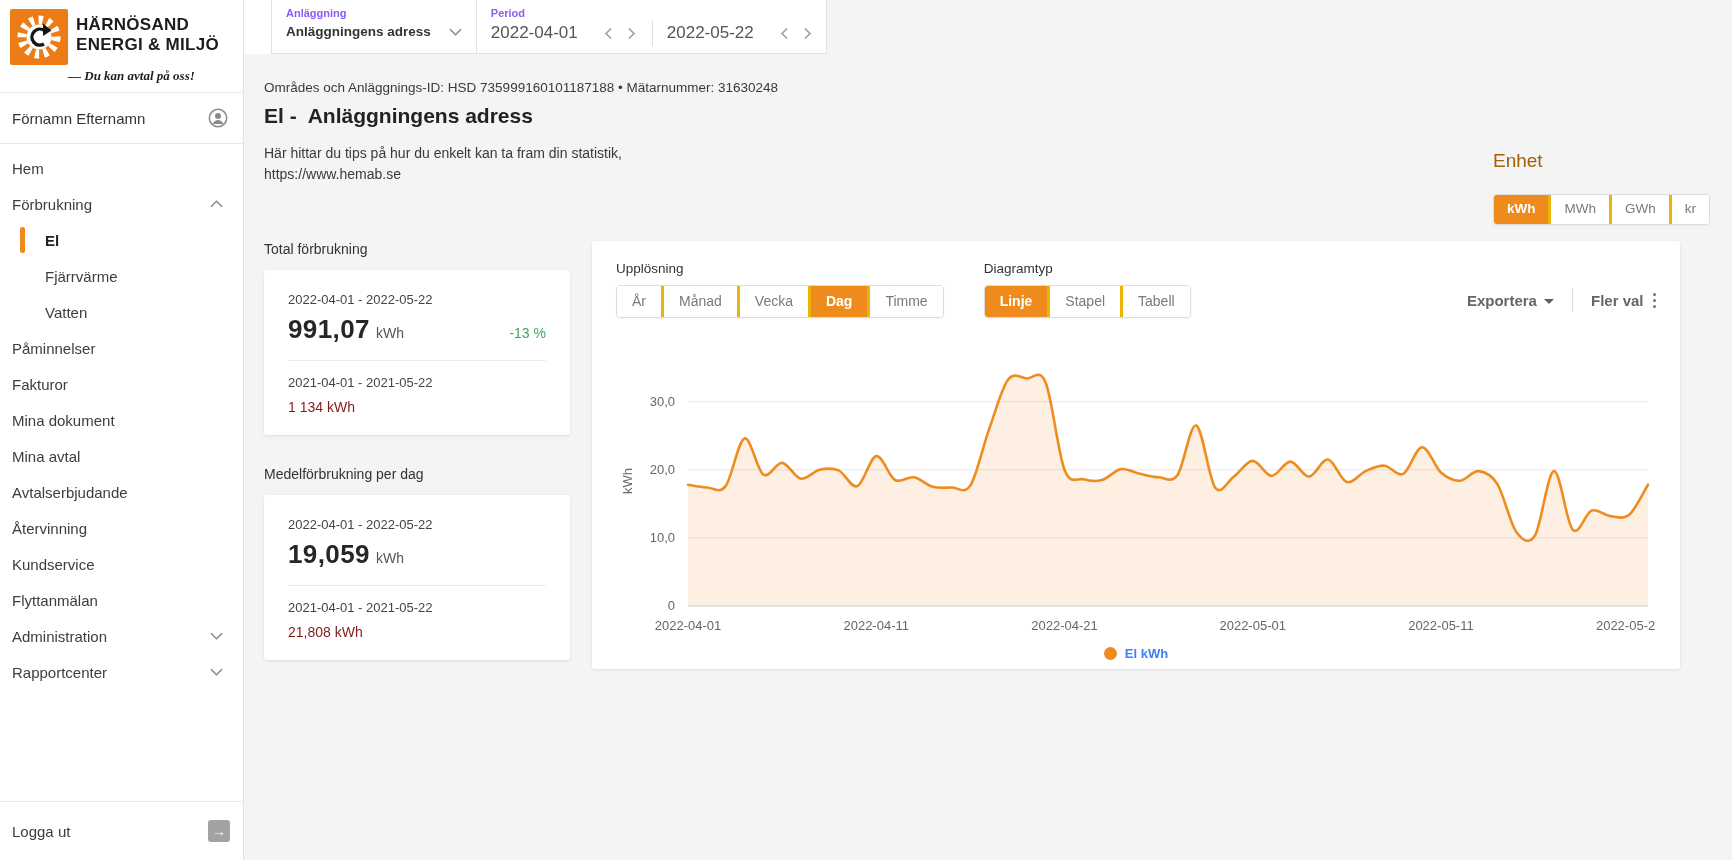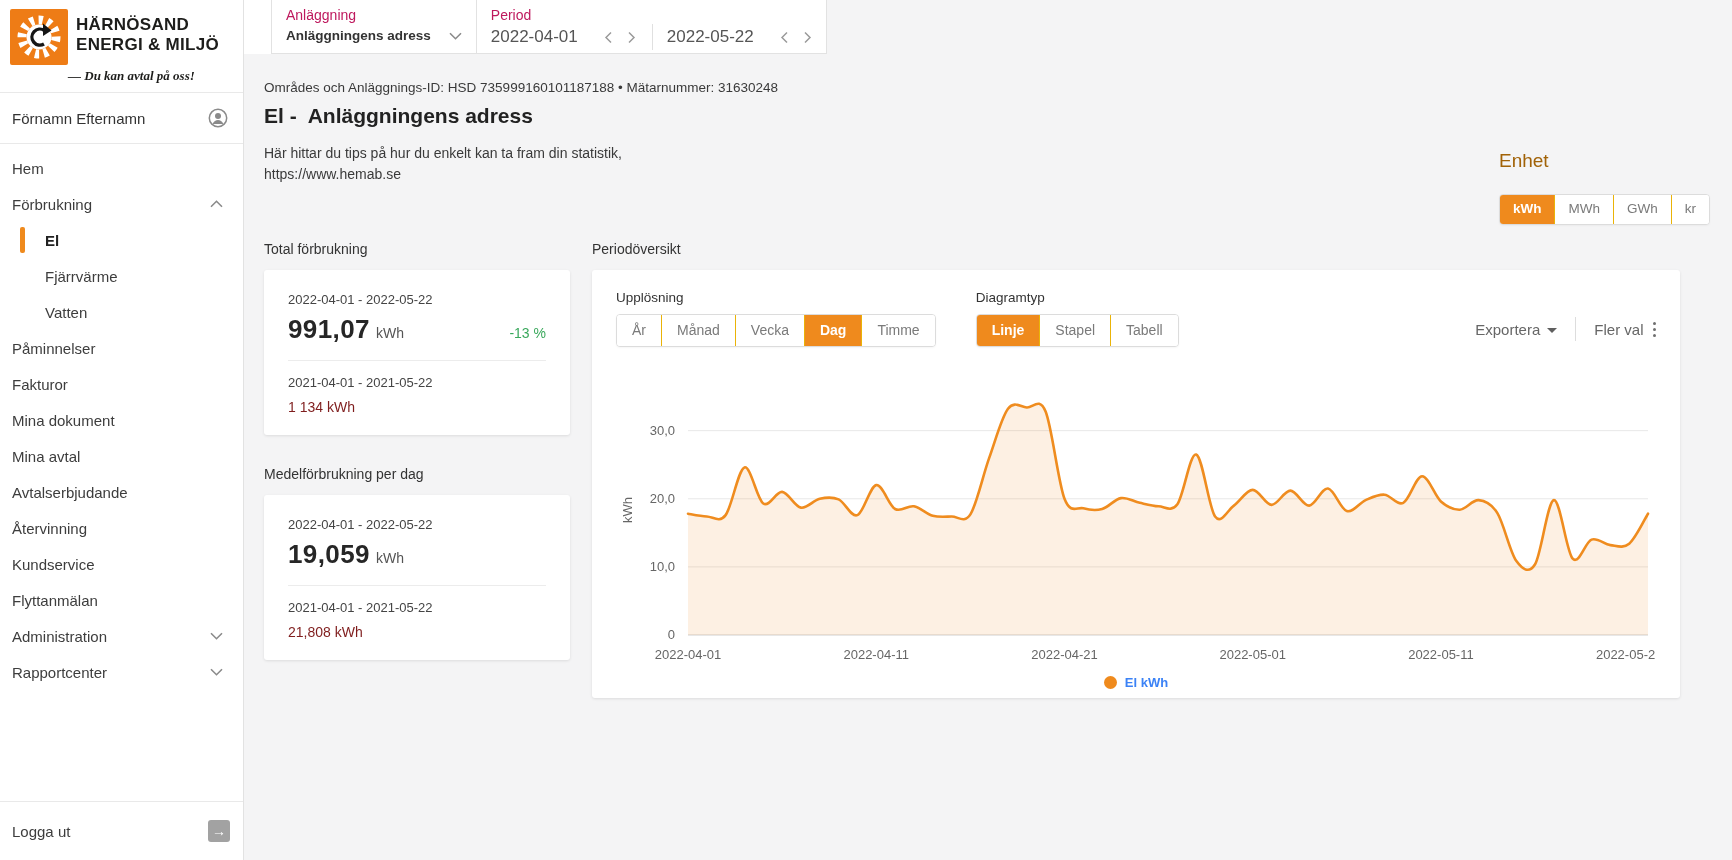--- a/index.html
+++ b/index.html
@@ -26,38 +26,38 @@
   .flex-spacer { flex: 1; }
   .logout-row { display: flex; align-items: center; justify-content: space-between; padding: 0 13px 0 12px; height: 58px; font-size: 15px; color: #3d3d3d; cursor: pointer; }
   .logout-icon { width: 22px; height: 22px; background: #a2a2a2; border-radius: 3px; color: #fff; display: flex; align-items: center; justify-content: center; font-size: 14px; font-weight: bold; }
 
   
   .main { flex: 1; display: flex; flex-direction: column; background: #f4f4f5; position: relative; }
   .topbar { height: 54px; display: flex; align-items: stretch; }
   .topbar-filler { width: 27px; background: #fff; }
   .tb-box { background: #fff; border: solid #e2e2e2; border-width: 0 1px 1px 0; padding: 7px 14px 0 14px; }
   .tb-box.first { border-left: 1px solid #e2e2e2; }
-  .tb-label { font-size: 14px; color: #be185d; }
+  .tb-label { font-size: 11px; color: #8b5cf6; font-weight: bold; }
   .facility-value { margin-top: 5px; font-size: 13.5px; font-weight: bold; color: #333; display: flex; align-items: center; gap: 18px; cursor: pointer; }
   .period-row { display: flex; align-items: center; margin-top: 1px; }
   .date-txt { font-size: 17px; color: #555; cursor: pointer; }
   .pnav { display: flex; gap: 14px; margin-left: 26px; }
   .pnav span { display: flex; cursor: pointer; }
   .vline { width: 1px; height: 26px; background: #e0e0e0; margin: 0 14px 0 16px; }
 
   .content { flex: 1; padding: 26px 52px 0 20px; position: relative; }
   .meta { font-size: 13.5px; color: #3a3a3a; }
   .title { margin-top: 9px; font-size: 21px; font-weight: bold; color: #222; }
   .title .tp { margin-right: 11px; }
   .tips { margin-top: 15px; font-size: 14px; color: #3a3a3a; line-height: 1.5; }
 
   .unit-block { position: absolute; top: 96px; right: 22px; }
   .unit-label { font-size: 19px; color: #a16207; margin-bottom: 22px; }
   .seg { display: inline-flex; background: #fff; border: 1px solid #dcdcdc; border-radius: 4px; overflow: hidden; box-shadow: 0 1px 2px rgba(0,0,0,0.04); }
-  .seg button { font-family: inherit; border: none; background: #fff; color: #7a7a7a; padding: 7px 13px; font-size: 13.5px; border-left: 1px solid #eab308; cursor: pointer; line-height: 1.1; }
+  .seg button { font-family: inherit; border: none; background: #fff; color: #7a7a7a; padding: 7px 13px; font-size: 13.5px; border-left: 3px solid #eab308; cursor: pointer; line-height: 1.1; }
   .seg button:first-child { border-left: none; }
   .seg button.sel { background: #ef8a1d; color: #fff; font-weight: bold; }
   .seg.big button { padding: 8px 15px; font-size: 14px; }
 
   .cards-row { display: flex; gap: 22px; margin-top: 56px; align-items: flex-start; }
   .left-col { width: 306px; min-width: 306px; }
   .section-h { font-size: 14px; color: #333; margin-bottom: 13px; }
   .card { background: #fff; border-radius: 3px; box-shadow: 0 1px 3px rgba(0,0,0,0.10); }
   .stat-card { padding: 22px 24px 20px; }
   .period-label { font-size: 13px; color: #444; }
@@ -67,21 +67,21 @@
   .delta { margin-left: auto; color: #3aa85c; font-size: 14px; }
   .card-sep { border-top: 1px solid #ececec; margin: 15px 0 14px; }
   .prev-val { font-size: 14px; color: #7f1d1d; margin-top: 9px; }
   .avg-block { margin-top: 31px; }
 
   .chart-col { flex: 1; }
   .chart-card { padding: 20px 24px 0; }
   .controls-row { display: flex; align-items: flex-end; }
   .ctrl-group { margin-right: 40px; }
   .ctrl-label { font-size: 13.5px; color: #333; margin-bottom: 9px; }
-  .right-ctrls { margin-left: auto; display: flex; align-items: center; padding-bottom: 6px; color: #666; font-size: 15px; }
+  .right-ctrls { margin-left: auto; display: flex; align-items: center; padding-bottom: 6px; color: #666; font-size: 15px; font-weight: bold; }
   .export-btn { display: flex; align-items: center; gap: 7px; cursor: pointer; }
   .caret-down { width: 0; height: 0; border-left: 5px solid transparent; border-right: 5px solid transparent; border-top: 5px solid #5f5f5f; margin-top: 2px; }
   .rc-divider { width: 1px; height: 24px; background: #ddd; margin: 0 18px; }
   .more-btn { display: flex; align-items: center; gap: 9px; cursor: pointer; }
   .kebab { display: flex; flex-direction: column; gap: 2.5px; }
   .kebab i { width: 3.5px; height: 3.5px; background: #6f6f6f; border-radius: 50%; }
 
   .chart-wrap { margin-top: 26px; }
   #chart-svg { width: 100%; display: block; }
   #chart-svg text { font-family: "Liberation Sans", sans-serif; fill: #666; font-size: 13px; }
@@ -293,21 +293,20 @@
                 <span class="val-unit">kWh</span>
               </div>
               <div class="card-sep"></div>
               <div class="period-label">2021-04-01 - 2021-05-22</div>
               <div class="prev-val">21,808 kWh</div>
             </div>
           </div>
         </div>
 
         <div class="chart-col">
-          <div class="section-h">Periodöversikt</div>
           <div class="card chart-card">
             <div class="controls-row">
               <div class="ctrl-group">
                 <div class="ctrl-label">Upplösning</div>
                 <div class="seg big">
                   <button>År</button>
                   <button>Månad</button>
                   <button>Vecka</button>
                   <button class="sel">Dag</button>
                   <button>Timme</button>

